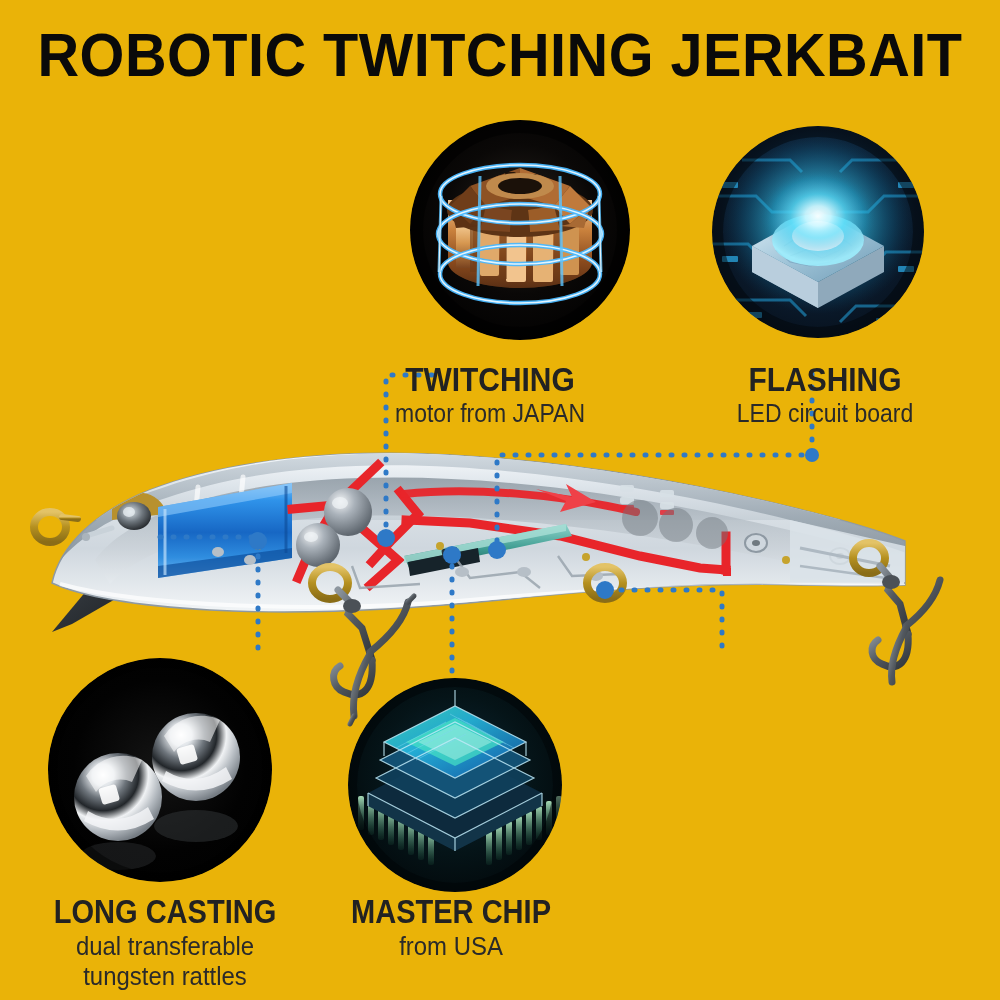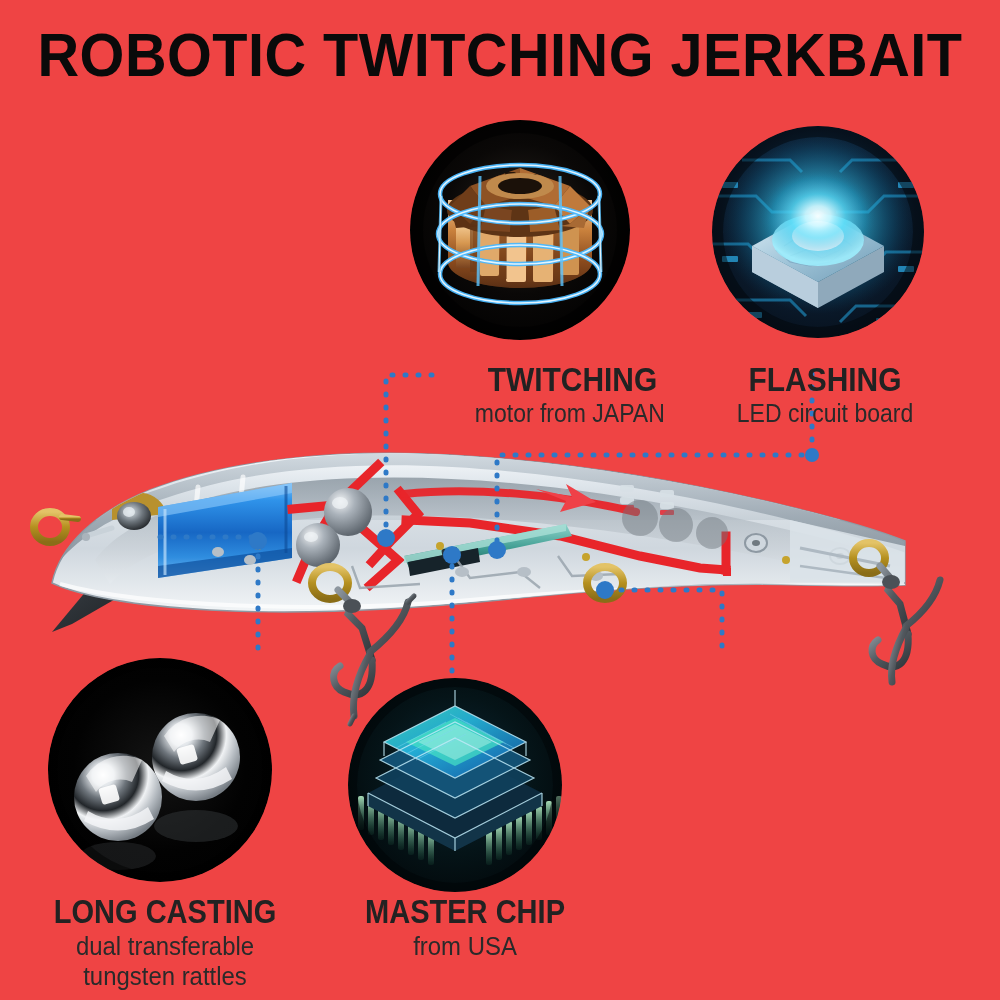--- a/index.html
+++ b/index.html
@@ -1,20 +1,20 @@
 <!DOCTYPE html>
 <html><head>
 <meta charset="utf-8">
 <title>Robotic Twitching Jerkbait</title>
 <style>
   * { margin:0; padding:0; box-sizing:border-box; }
   html,body { width:1000px; height:1000px; background:#ffffff; overflow:hidden; }
   body { font-family:"Liberation Sans", sans-serif; position:relative; }
 
-  #stage { position:absolute; left:0; top:0; width:1000px; height:1000px; background:#ef4444; }
+  #stage { position:absolute; left:0; top:0; width:1000px; height:1000px; background:#eab308; }
 
   
   .title {
     position:absolute; left:0; top:24px; width:1000px; text-align:center;
     font-family:"Liberation Sans Narrow","Liberation Sans", sans-serif;
     font-weight:700; font-size:62px; line-height:62px; letter-spacing:0.5px;
     color:#0a0a0a; transform:scaleX(0.93); transform-origin:center top;
     white-space:nowrap;
   }
 
@@ -23,36 +23,36 @@
   .cap .hd {
     font-family:"Liberation Sans Narrow","Liberation Sans", sans-serif;
     font-weight:700; color:#222222; letter-spacing:0px;
     transform:scaleX(0.88); transform-origin:center;
   }
   .cap .sub {
     font-family:"Liberation Sans Narrow","Liberation Sans", sans-serif;
     font-weight:400; color:#2a2a2a;
     transform:scaleX(0.92); transform-origin:center;
   }
-  #cap-twitch   { left:300px; top:360px; width:380px;text-align:right; }
+  #cap-twitch   { left:300px; top:360px; width:380px; }
   #cap-twitch .hd  { font-size:34px; line-height:38px; }
   #cap-twitch .sub { font-size:25px; line-height:30px; }
 
   #cap-flash    { left:640px; top:360px; width:370px; }
   #cap-flash .hd   { font-size:34px; line-height:38px; }
   #cap-flash .sub  { font-size:25px; line-height:30px; }
 
   #cap-reserved { left:580px; top:652px; width:360px; }
   #cap-reserved .hd { font-size:32px; line-height:36px; }
 
   #cap-long     { left:0px; top:893px; width:330px; }
   #cap-long .hd    { font-size:33px; line-height:38px; }
   #cap-long .sub   { font-size:26px; line-height:30px; }
 
-  #cap-chip     { left:315px; top:893px; width:300px; }
+  #cap-chip     { left:301px; top:893px; width:300px; }
   #cap-chip .hd    { font-size:33px; line-height:38px; }
   #cap-chip .sub   { font-size:26px; line-height:30px; }
 
   svg.layer { position:absolute; left:0; top:0; width:1000px; height:1000px; pointer-events:none; }
 </style>
 </head>
 <body>
 
 <div id="stage">
 

